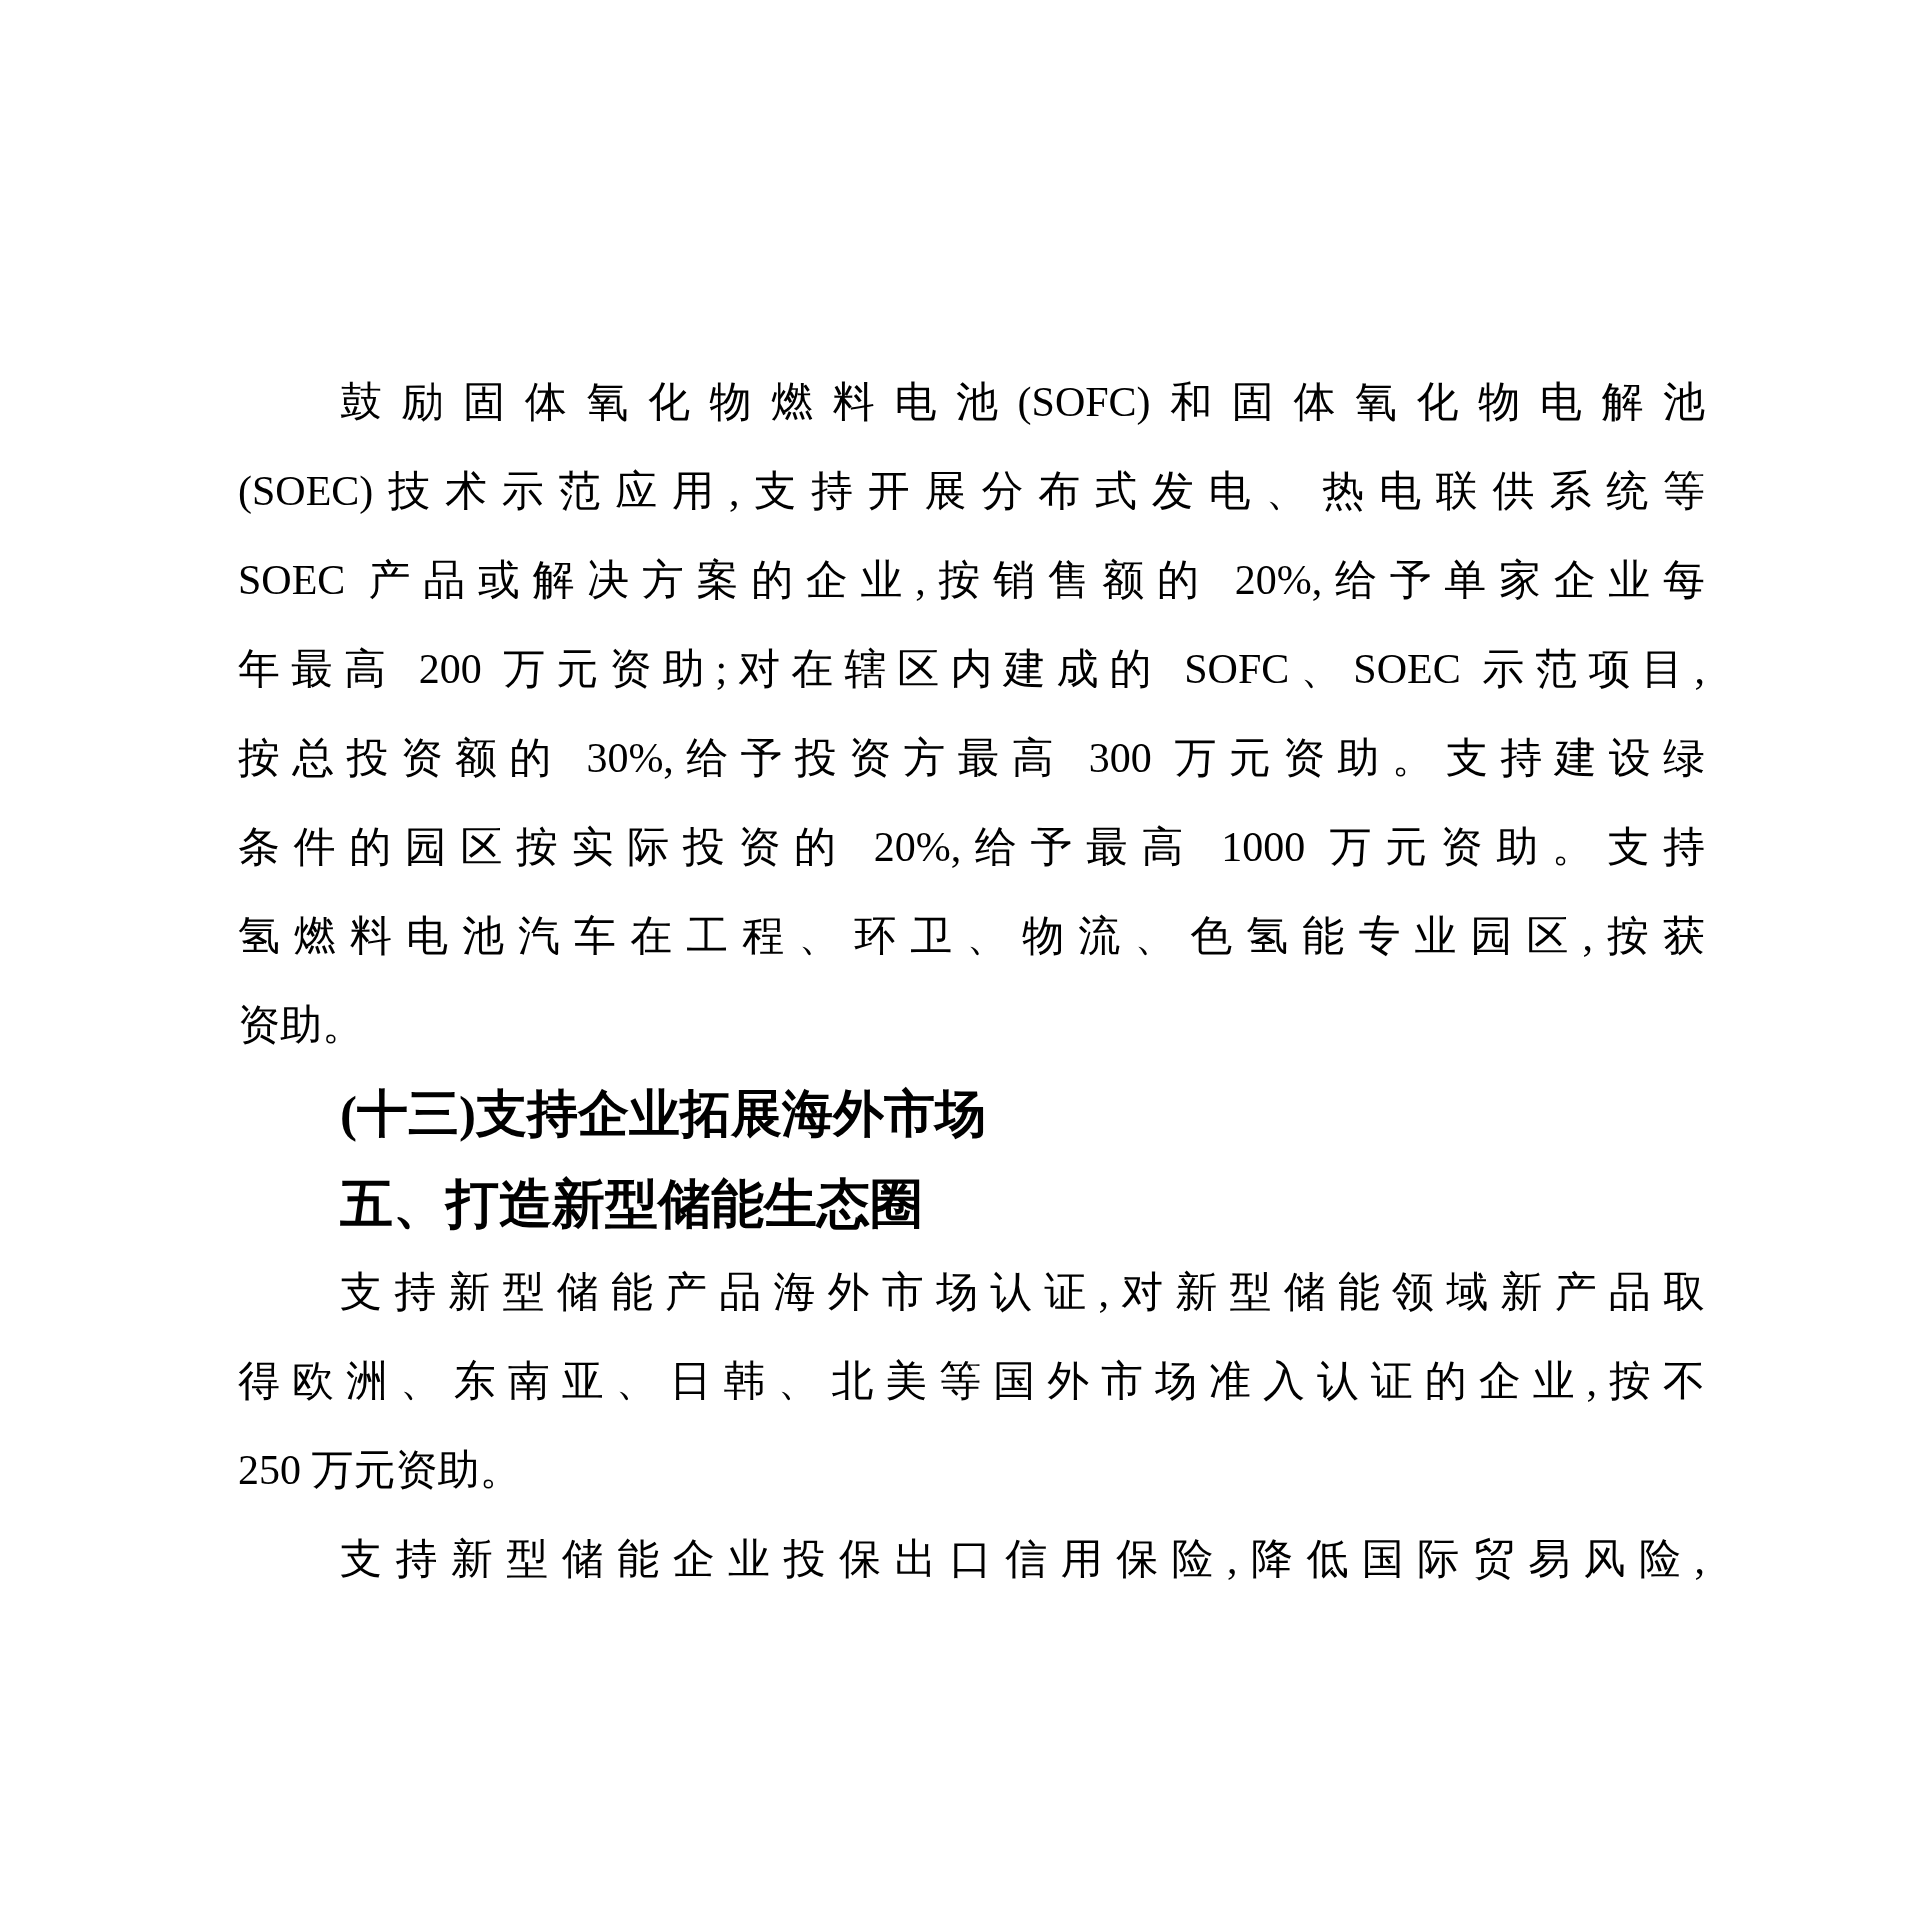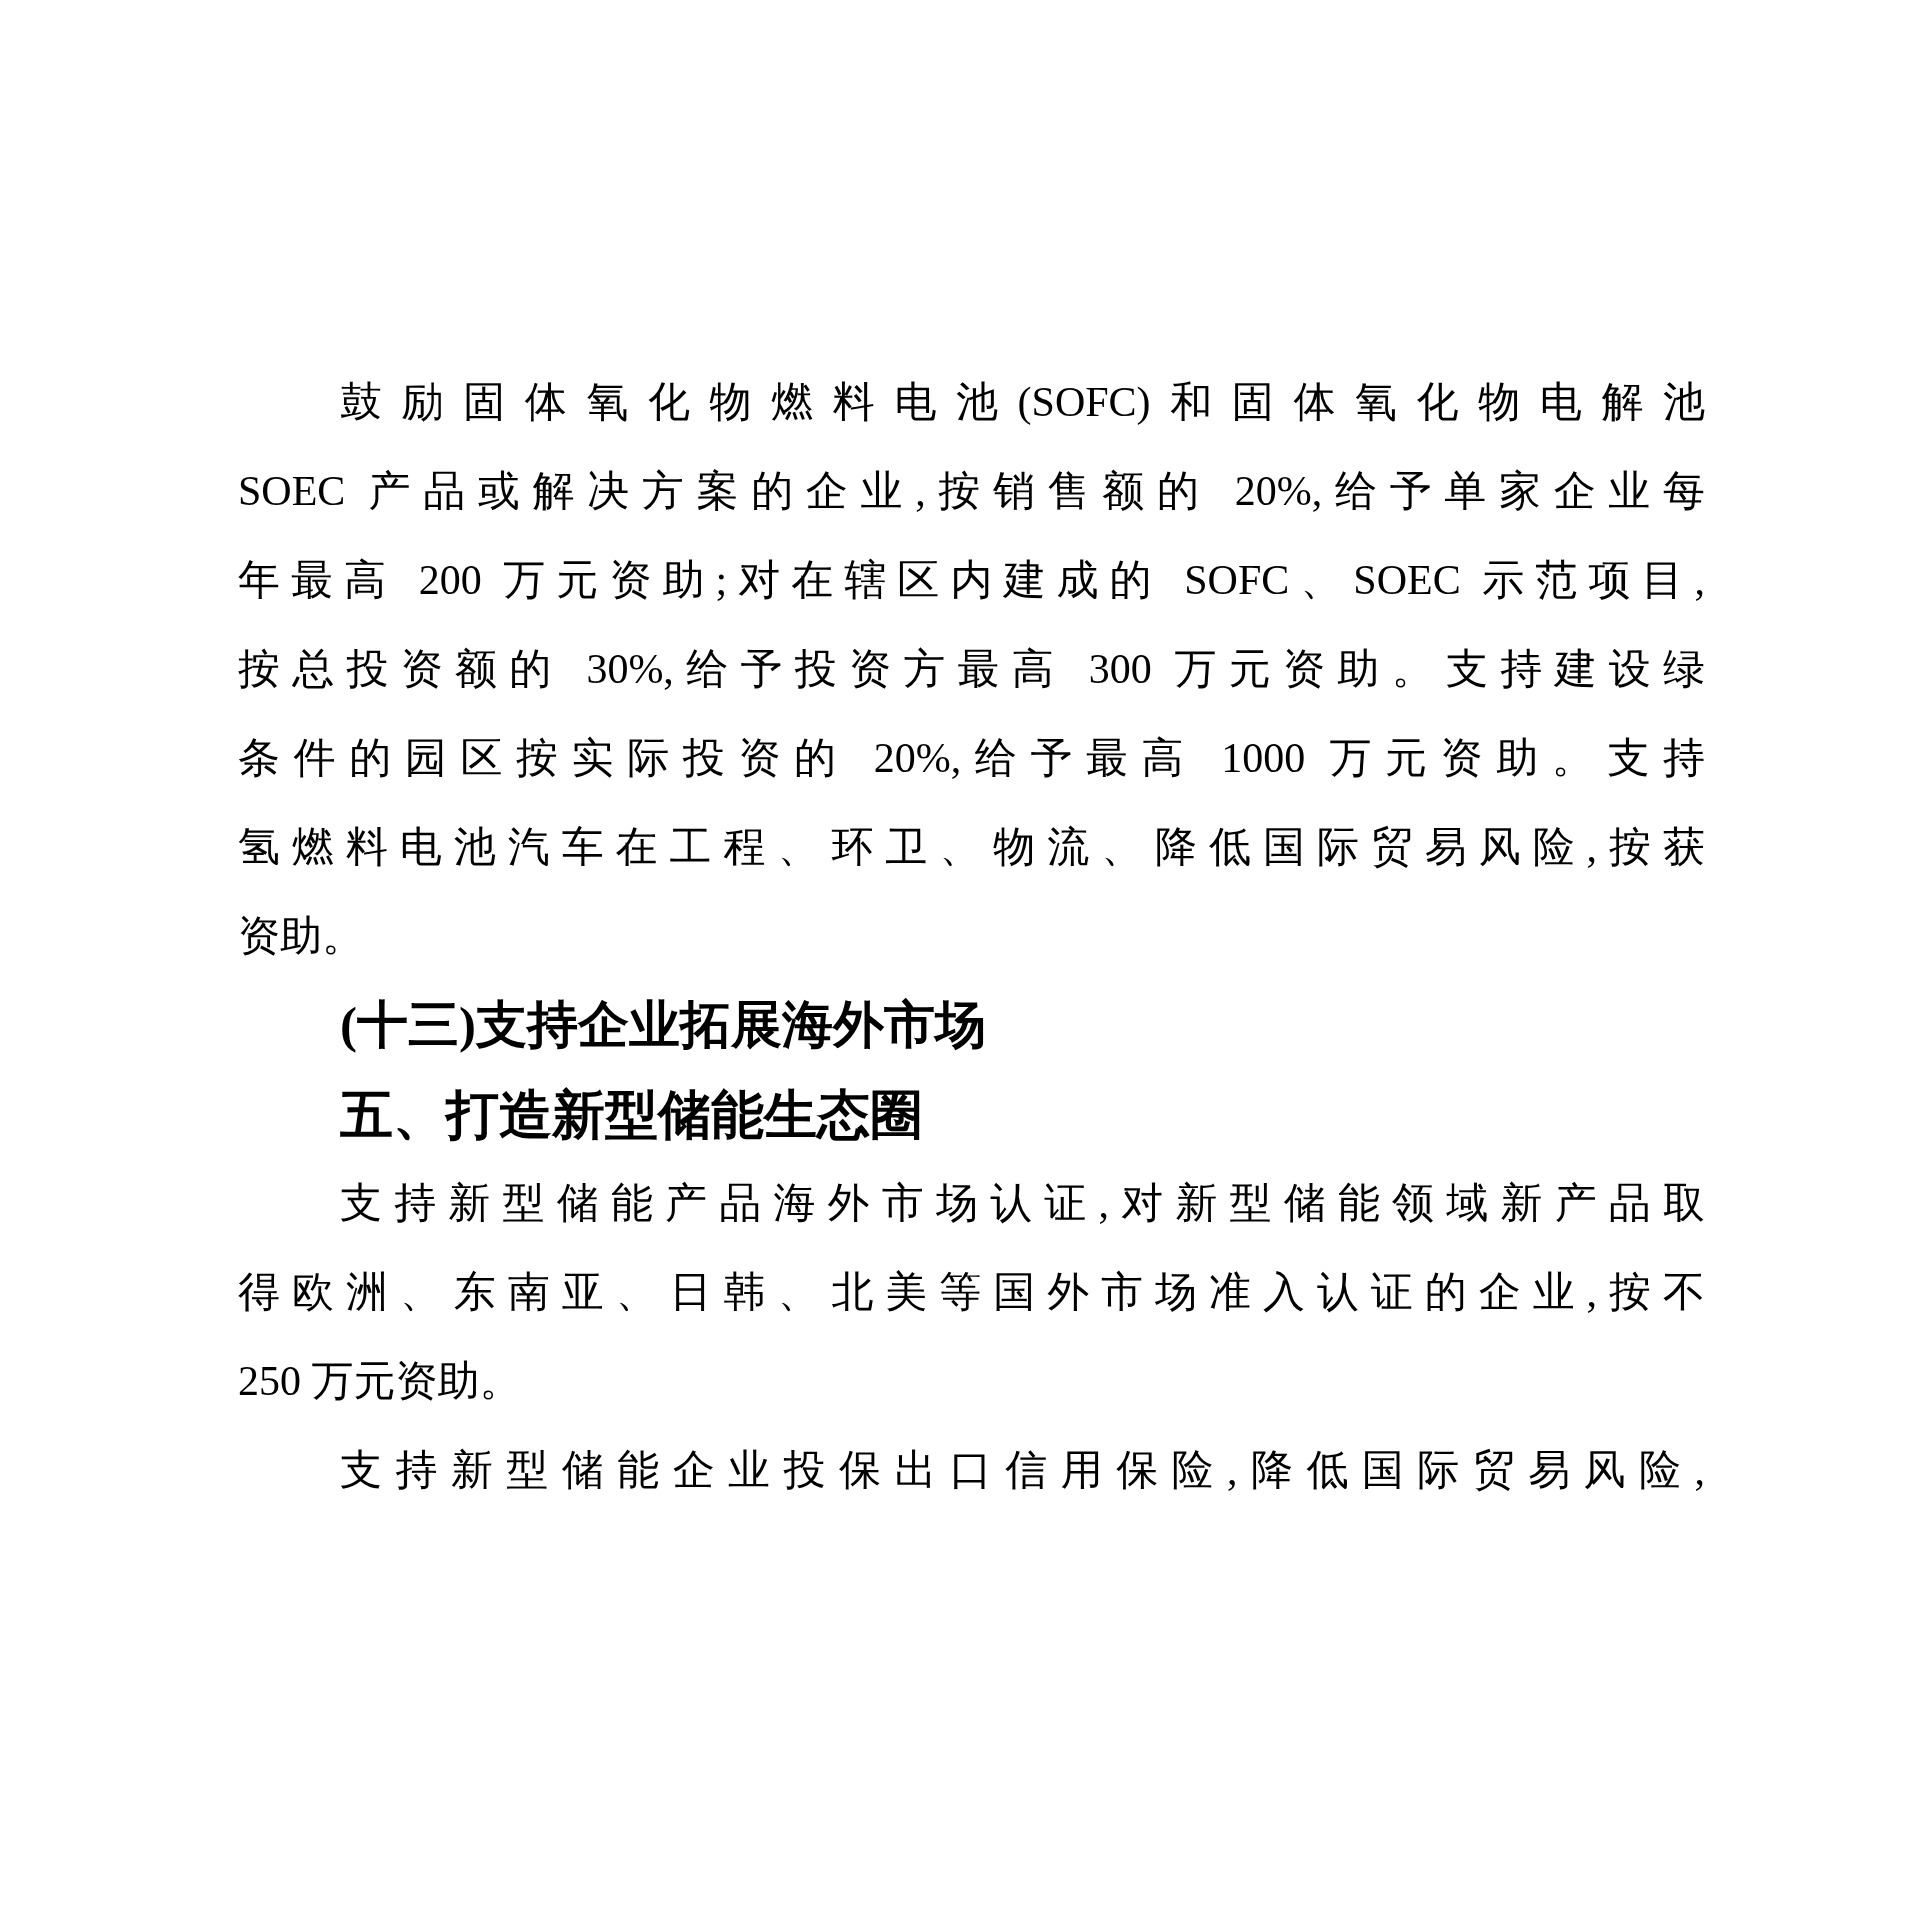--- a/index.html
+++ b/index.html
@@ -46,25 +46,26 @@
     text-align-last: left;
   }
 </style>
 </head>
 <body>
 
 <div class="page">
   <div class="content">
       <div class="block paragraph">
         <div class="line first just">鼓励固体氧化物燃料电池(SOFC)和固体氧化物电解池</div>
+        <div class="line just">(SOEC)技术示范应用,支持开展分布式发电、热电联供系统等</div>
         <div class="line just">SOEC 产品或解决方案的企业,按销售额的 20%,给予单家企业每</div>
         <div class="line just">年最高 200 万元资助;对在辖区内建成的 SOFC、SOEC 示范项目,</div>
         <div class="line just">按总投资额的 30%,给予投资方最高 300 万元资助。支持建设绿</div>
         <div class="line just">条件的园区按实际投资的 20%,给予最高 1000 万元资助。支持</div>
-        <div class="line just">氢燃料电池汽车在工程、环卫、物流、降低国际贸易风险,按获</div>
+        <div class="line just">氢燃料电池汽车在工程、环卫、物流、色氢能专业园区,按获</div>
         <div class="line">资助。</div>
       </div>
       <div class="block heading2">
         <div class="line first">(十三)支持企业拓展海外市场</div>
       </div>
       <div class="block heading1">
         <div class="line first">五、打造新型储能生态圈</div>
       </div>
       <div class="block paragraph">
         <div class="line first just">支持新型储能产品海外市场认证,对新型储能领域新产品取</div>

